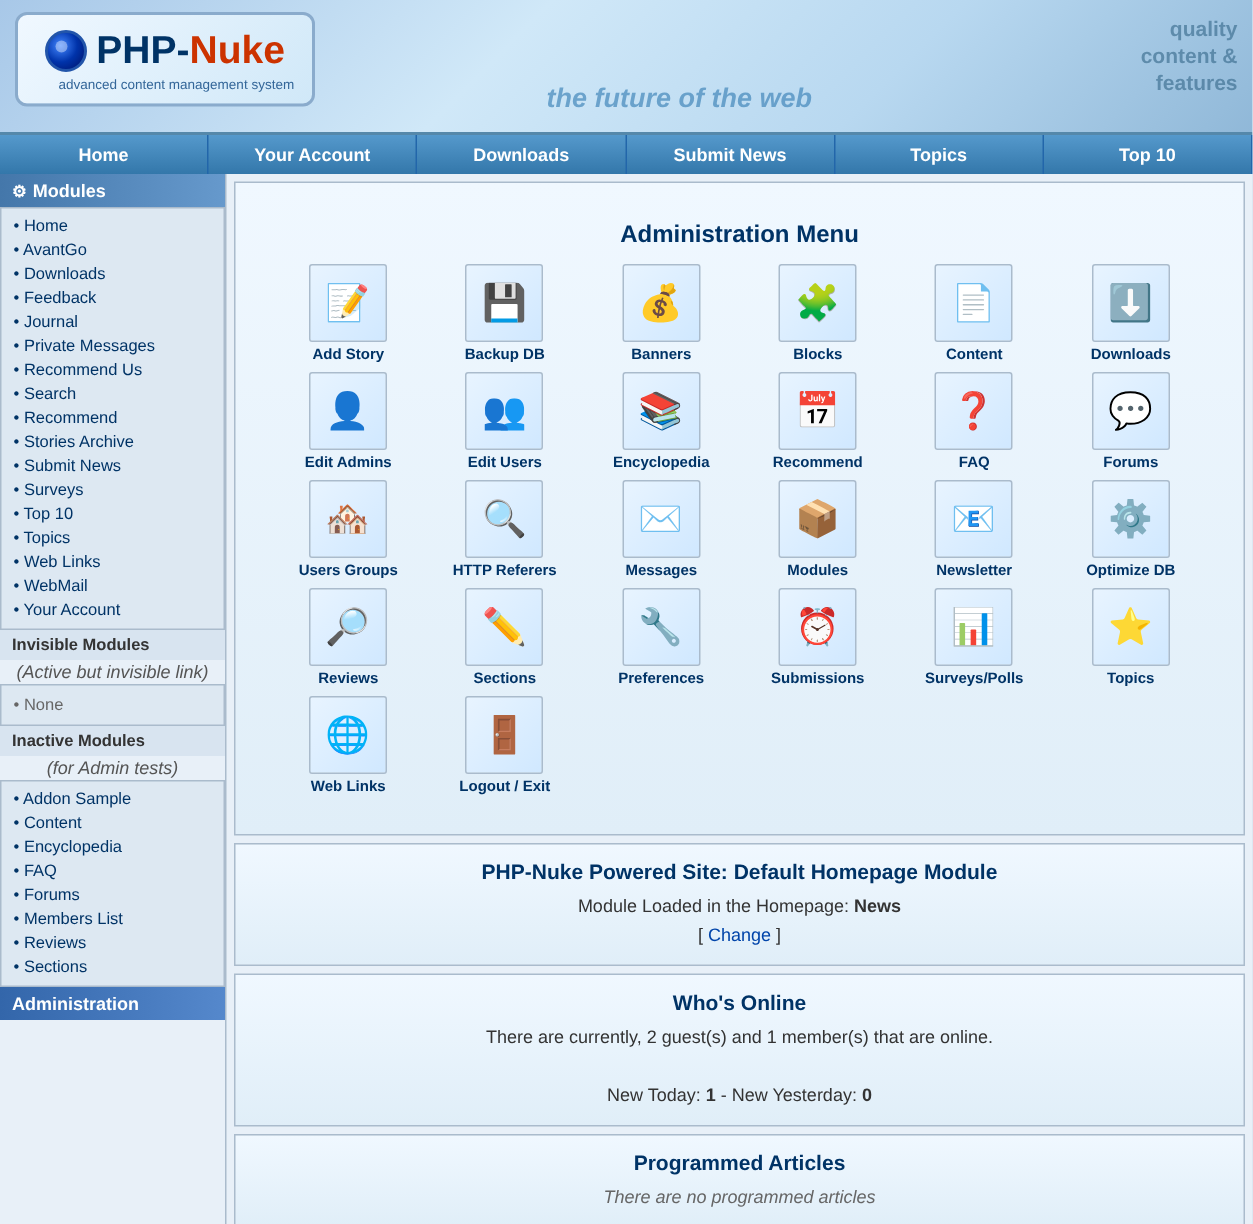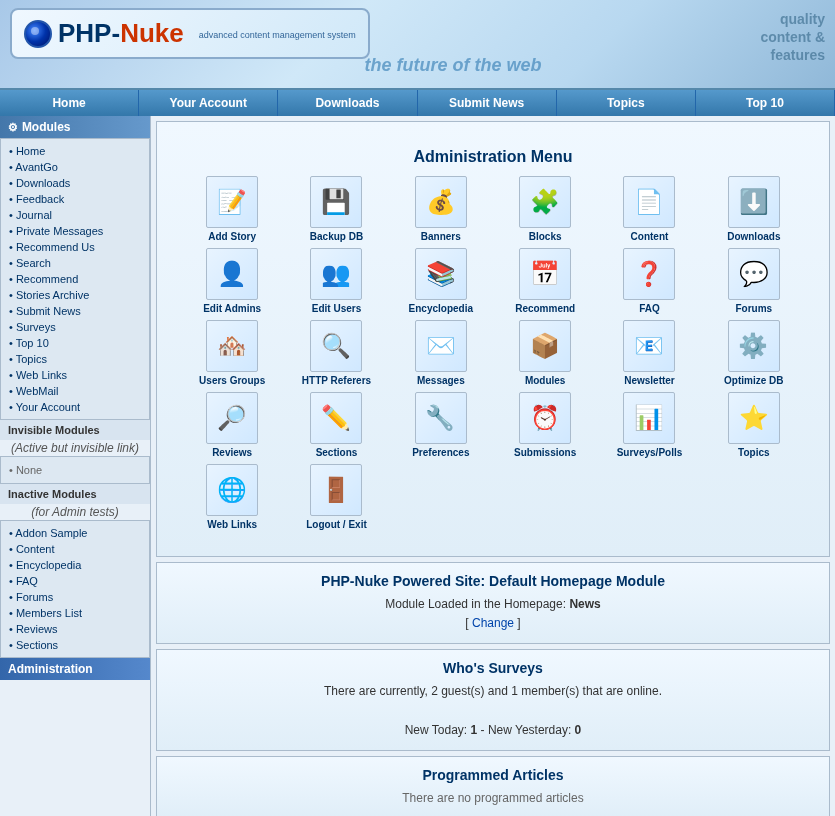--- a/index.html
+++ b/index.html
@@ -15,21 +15,21 @@
     }
     #header-logo {
       position: absolute;
       left: 10px;
       top: 8px;
       background: linear-gradient(135deg, #f0f8ff, #d0e8f8);
       border: 2px solid #8aabcc;
       border-radius: 8px;
       padding: 8px 12px;
       display: flex;
-      flex-direction: row;
+      flex-direction: column;
       align-items: center;
     }
     #logo-title {
       display: flex;
       align-items: center;
       gap: 6px;
     }
     .logo-globe {
       width: 28px;
       height: 28px;
@@ -242,21 +242,21 @@
       font-size: 12px;
       color: #333;
       line-height: 1.6;
     }
     .info-link {
       color: #0044aa;
       cursor: pointer;
       text-decoration: none;
     }
     .info-highlight { font-weight: bold; }
-    .info-italic { color: #666; text-align: center; }
+    .info-italic { font-style: italic; color: #666; text-align: center; }
 
     
     .sidebar-admin-header {
       background: linear-gradient(to right, #3366aa, #5588cc);
       color: white;
       font-weight: bold;
       font-size: 12px;
       padding: 4px 8px;
     }
   </style>
@@ -456,21 +456,21 @@
       <div class="info-section-title">PHP-Nuke Powered Site: Default Homepage Module</div>
       <div class="info-section-content">
         <span>Module Loaded in the Homepage:</span>
         <span class="info-highlight">News</span>
         <br>
         [ <a class="info-link">Change</a> ]
       </div>
     </div>
 
     <div class="info-section">
-      <div class="info-section-title">Who's Surveys</div>
+      <div class="info-section-title">Who's Online</div>
       <div class="info-section-content">
         <span>There are currently, 2 guest(s) and 1 member(s) that are online.</span>
         <br><br>
         <span>New Today:</span>
         <span class="info-highlight">1</span>
         <span>- New Yesterday:</span>
         <span class="info-highlight">0</span>
       </div>
     </div>
 

